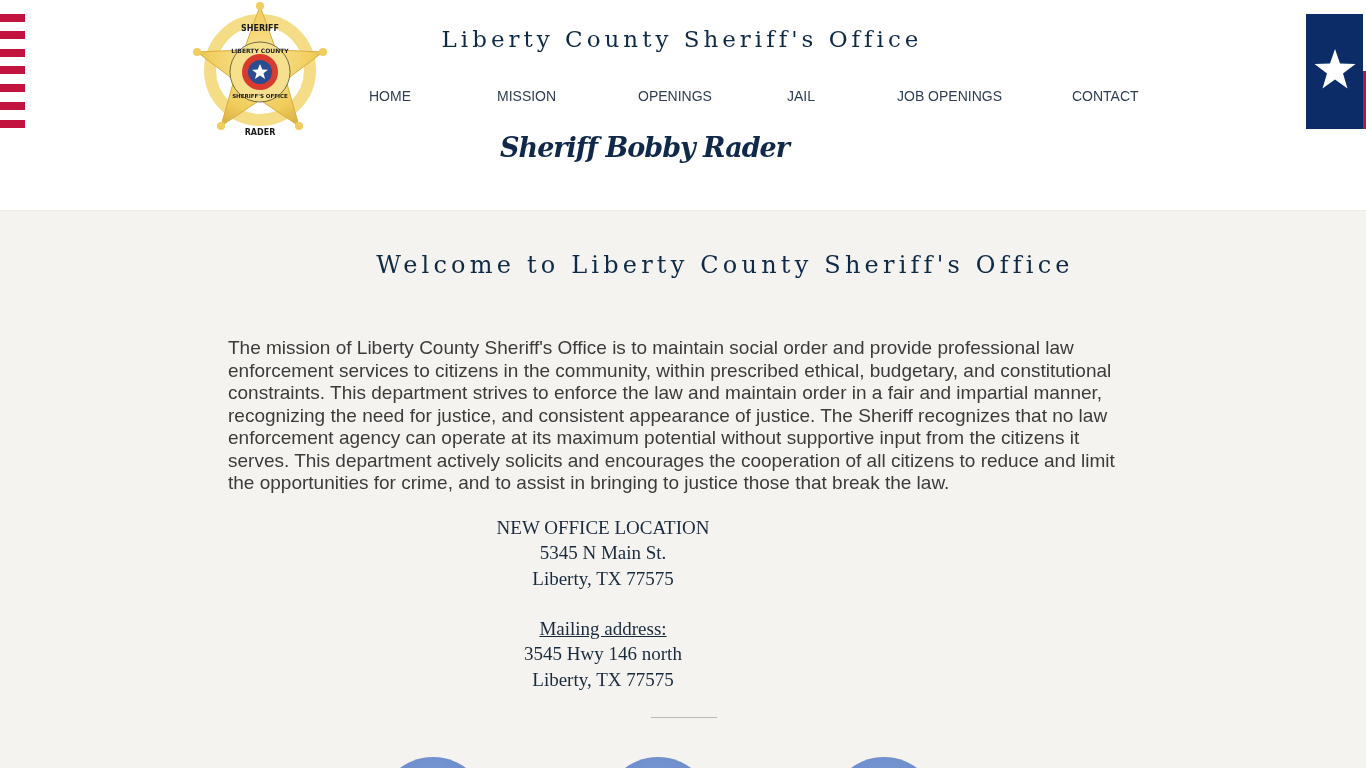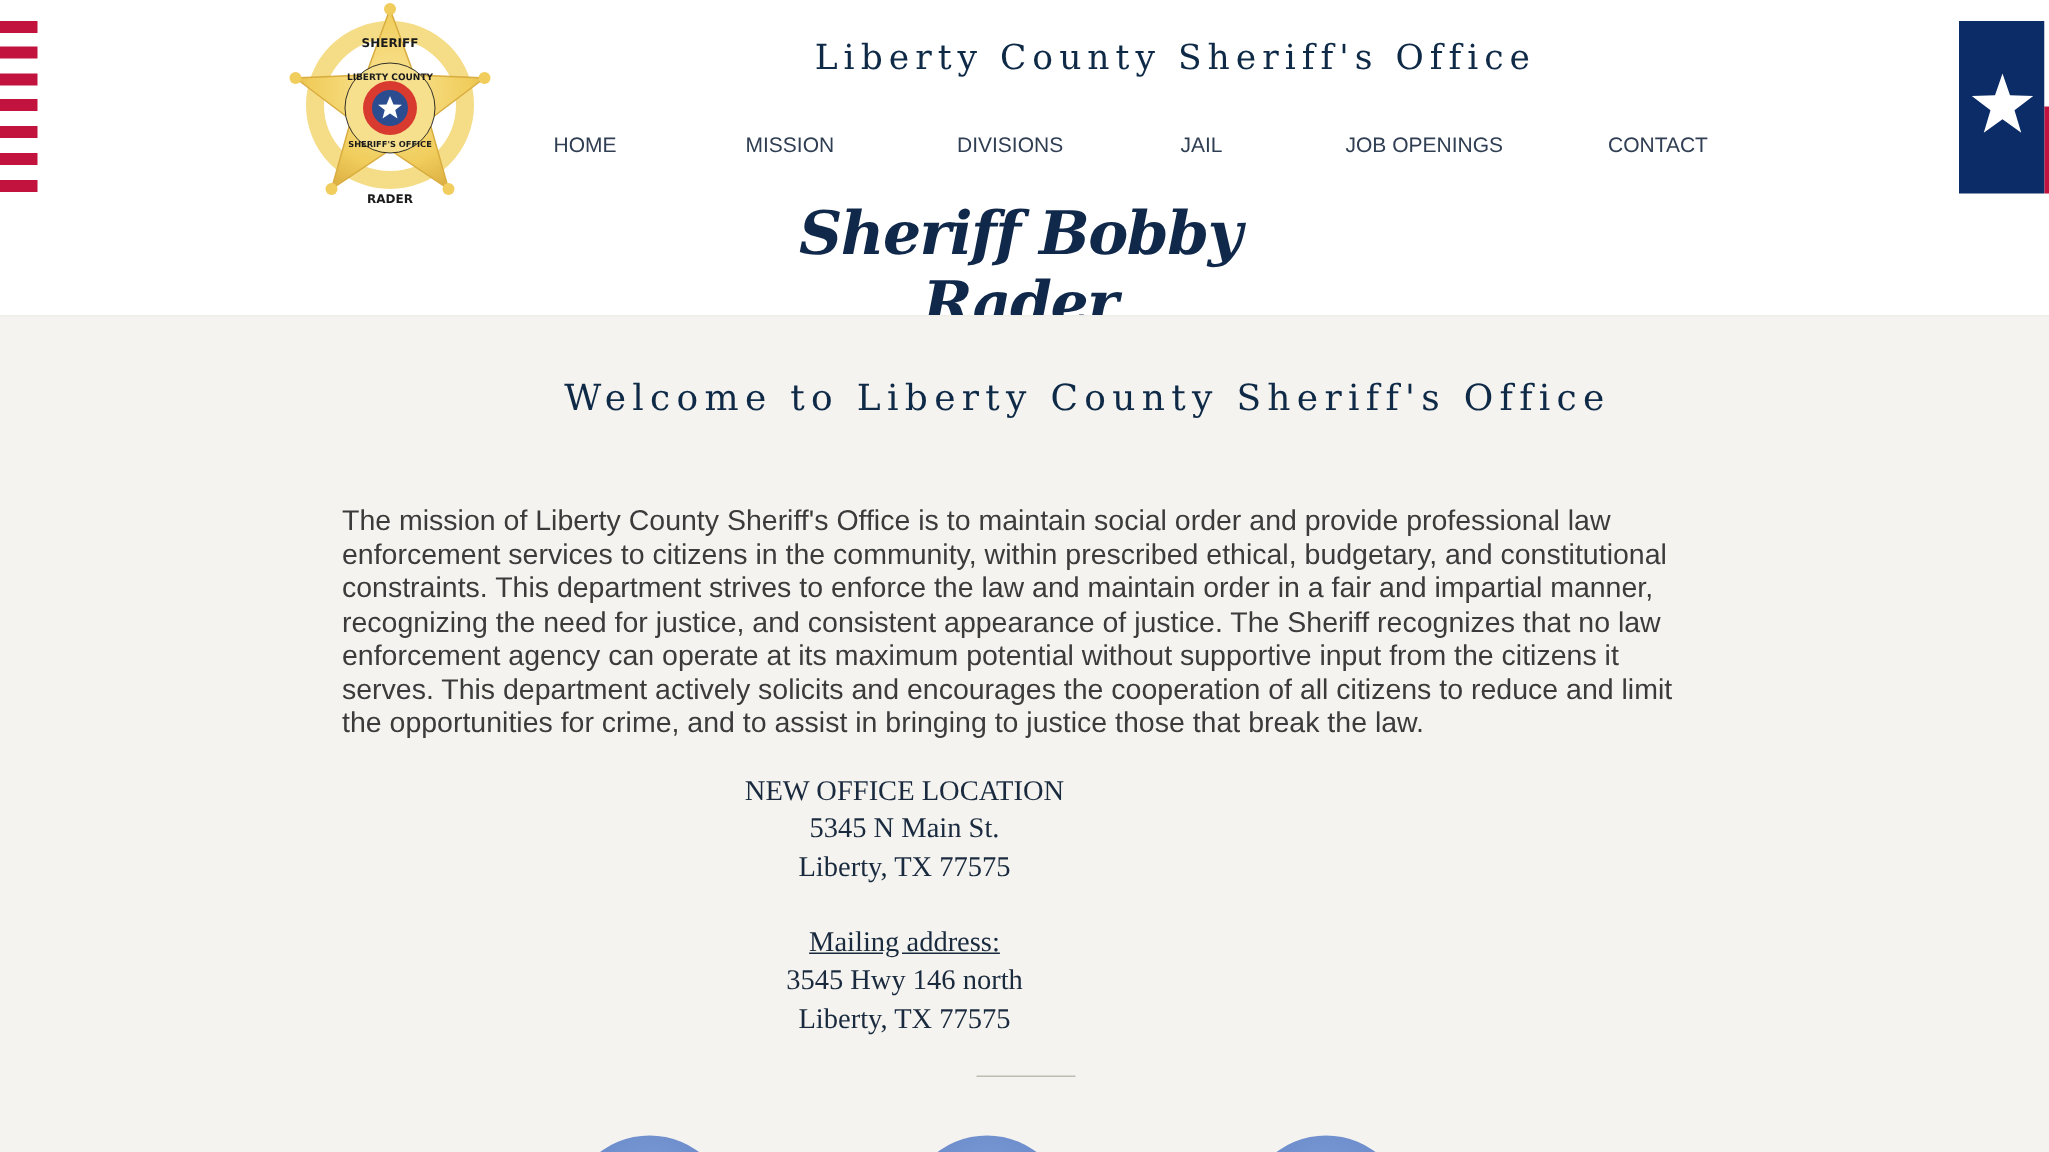--- a/index.html
+++ b/index.html
@@ -9,36 +9,36 @@
   .header { position: absolute; left: 0; top: 0; width: 1366px; height: 242px; background: #ffffff; }
 
   
   .flag-stripes { position: absolute; left: 0; top: 14px; width: 25px; height: 116px; }
   .flag-stripes .stripe { position: absolute; left: 0; width: 25px; height: 8px; background: #c2133f; }
 
   
   .badge { position: absolute; left: 192px; top: 2px; width: 136px; height: 136px; }
 
   .site-title {
-    position: absolute; left: 340px; top: 26px; width: 684px; text-align: right;
+    position: absolute; left: 340px; top: 26px; width: 684px; text-align: center;
     font-family: "DejaVu Serif", serif; font-size: 23px; letter-spacing: 4px;
     color: #0f2a47; font-weight: normal;
   }
 
   .nav { position: absolute; top: 88px; left: 0; width: 1366px; height: 20px; }
   .nav-item {
     position: absolute; top: 0; font-family: "Liberation Sans", sans-serif;
     font-size: 14px; color: #2f3e52; text-decoration: none; letter-spacing: 0;
     white-space: nowrap; cursor: pointer;
   }
 
   .sheriff-name {
-    position: absolute; left: 500px; top: 132px; width: 360px; text-align: center;
+    position: absolute; left: 500px; top: 132px; width: 360px; 
     font-family: "DejaVu Serif", serif; font-style: italic; font-weight: bold;
-    font-size: 40px; color: #10284a; letter-spacing: -1px;
+    font-size: 27px; color: #10284a; letter-spacing: -1px;
   }
 
   
   .tx-flag { position: absolute; left: 1306px; top: 14px; width: 60px; height: 115px; }
   .tx-flag .blue { position: absolute; left: 0; top: 0; width: 57px; height: 115px; background: #0b2c67; }
   .tx-flag .red { position: absolute; left: 57px; top: 57px; width: 3px; height: 58px; background: #c2133f; }
   .tx-flag .white { position: absolute; left: 57px; top: 0; width: 3px; height: 57px; background: #ffffff; }
   .tx-flag svg { position: absolute; left: 8px; top: 35px; }
 
   .main { position: absolute; left: 0; top: 210px; width: 1366px; height: 558px; background: #f4f3ef; border-top: 1px solid #efeee8; }
@@ -114,21 +114,21 @@
       <text x="68" y="96" text-anchor="middle" font-family="DejaVu Sans, sans-serif" font-size="5.5" font-weight="bold" fill="#1b1b1b">SHERIFF'S OFFICE</text>
       <text x="68" y="133" text-anchor="middle" font-family="DejaVu Sans, sans-serif" font-size="8" font-weight="bold" fill="#1b1b1b">RADER</text>
     </svg>
   </div>
 
   <div class="site-title">Liberty County Sheriff's Office</div>
 
   <nav class="nav">
     <a class="nav-item" style="left:369px">HOME</a>
     <a class="nav-item" style="left:497px">MISSION</a>
-    <a class="nav-item" style="left:638px">DIVISIONS</a>
+    <a class="nav-item" style="left:638px">OPENINGS</a>
     <a class="nav-item" style="left:787px">JAIL</a>
     <a class="nav-item" style="left:897px">JOB OPENINGS</a>
     <a class="nav-item" style="left:1072px">CONTACT</a>
   </nav>
 
   <div class="sheriff-name">Sheriff Bobby Rader</div>
 
   <div class="tx-flag">
     <div class="blue"></div>
     <div class="white"></div>

